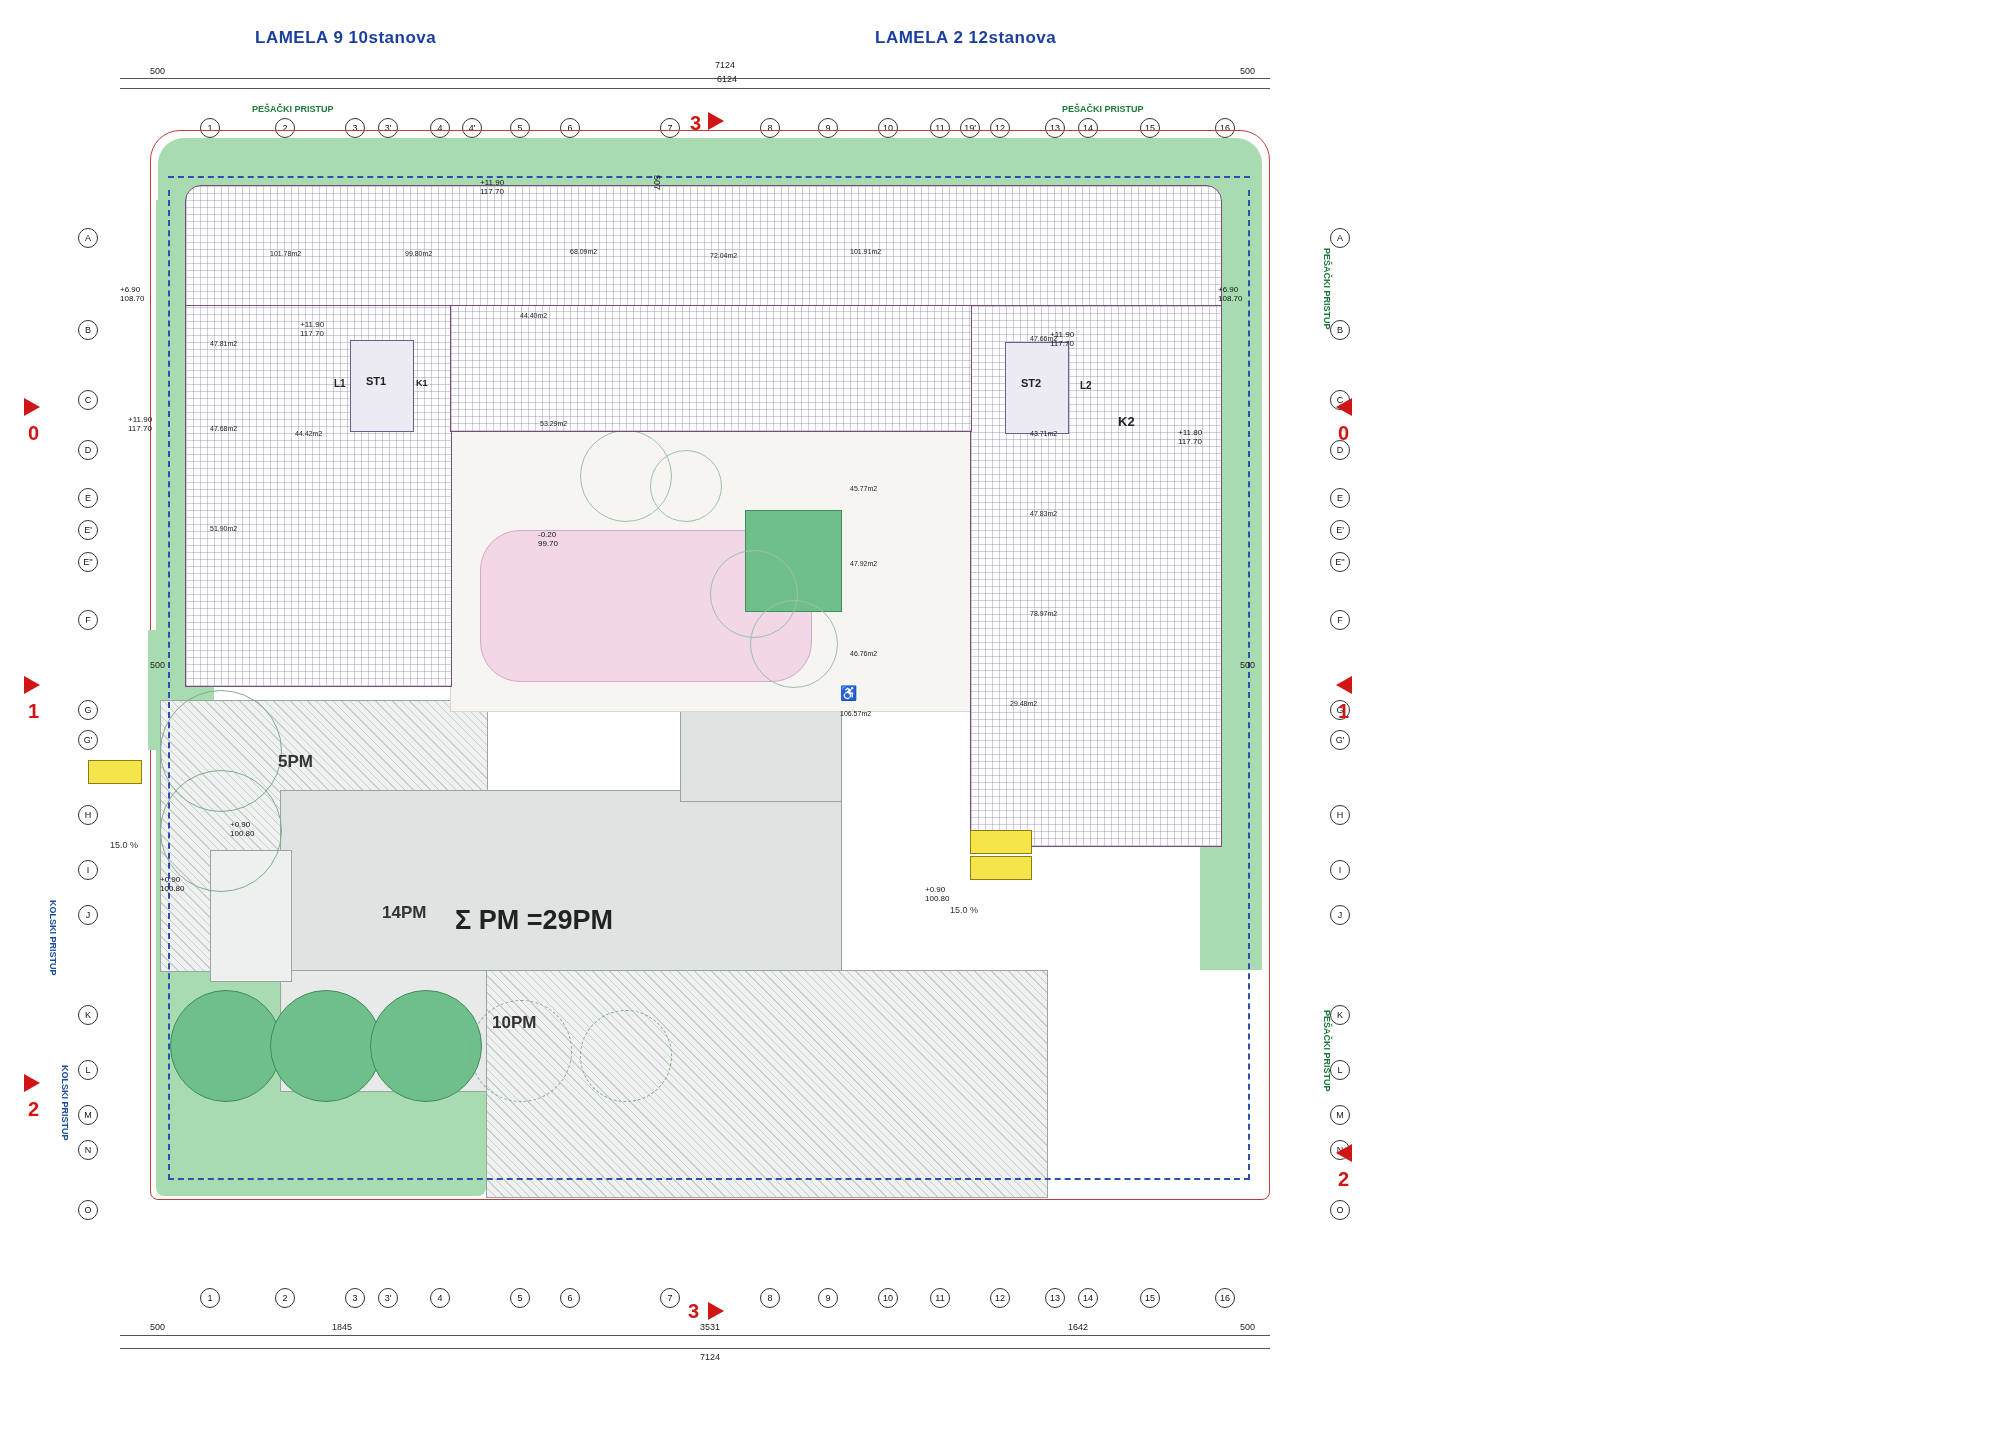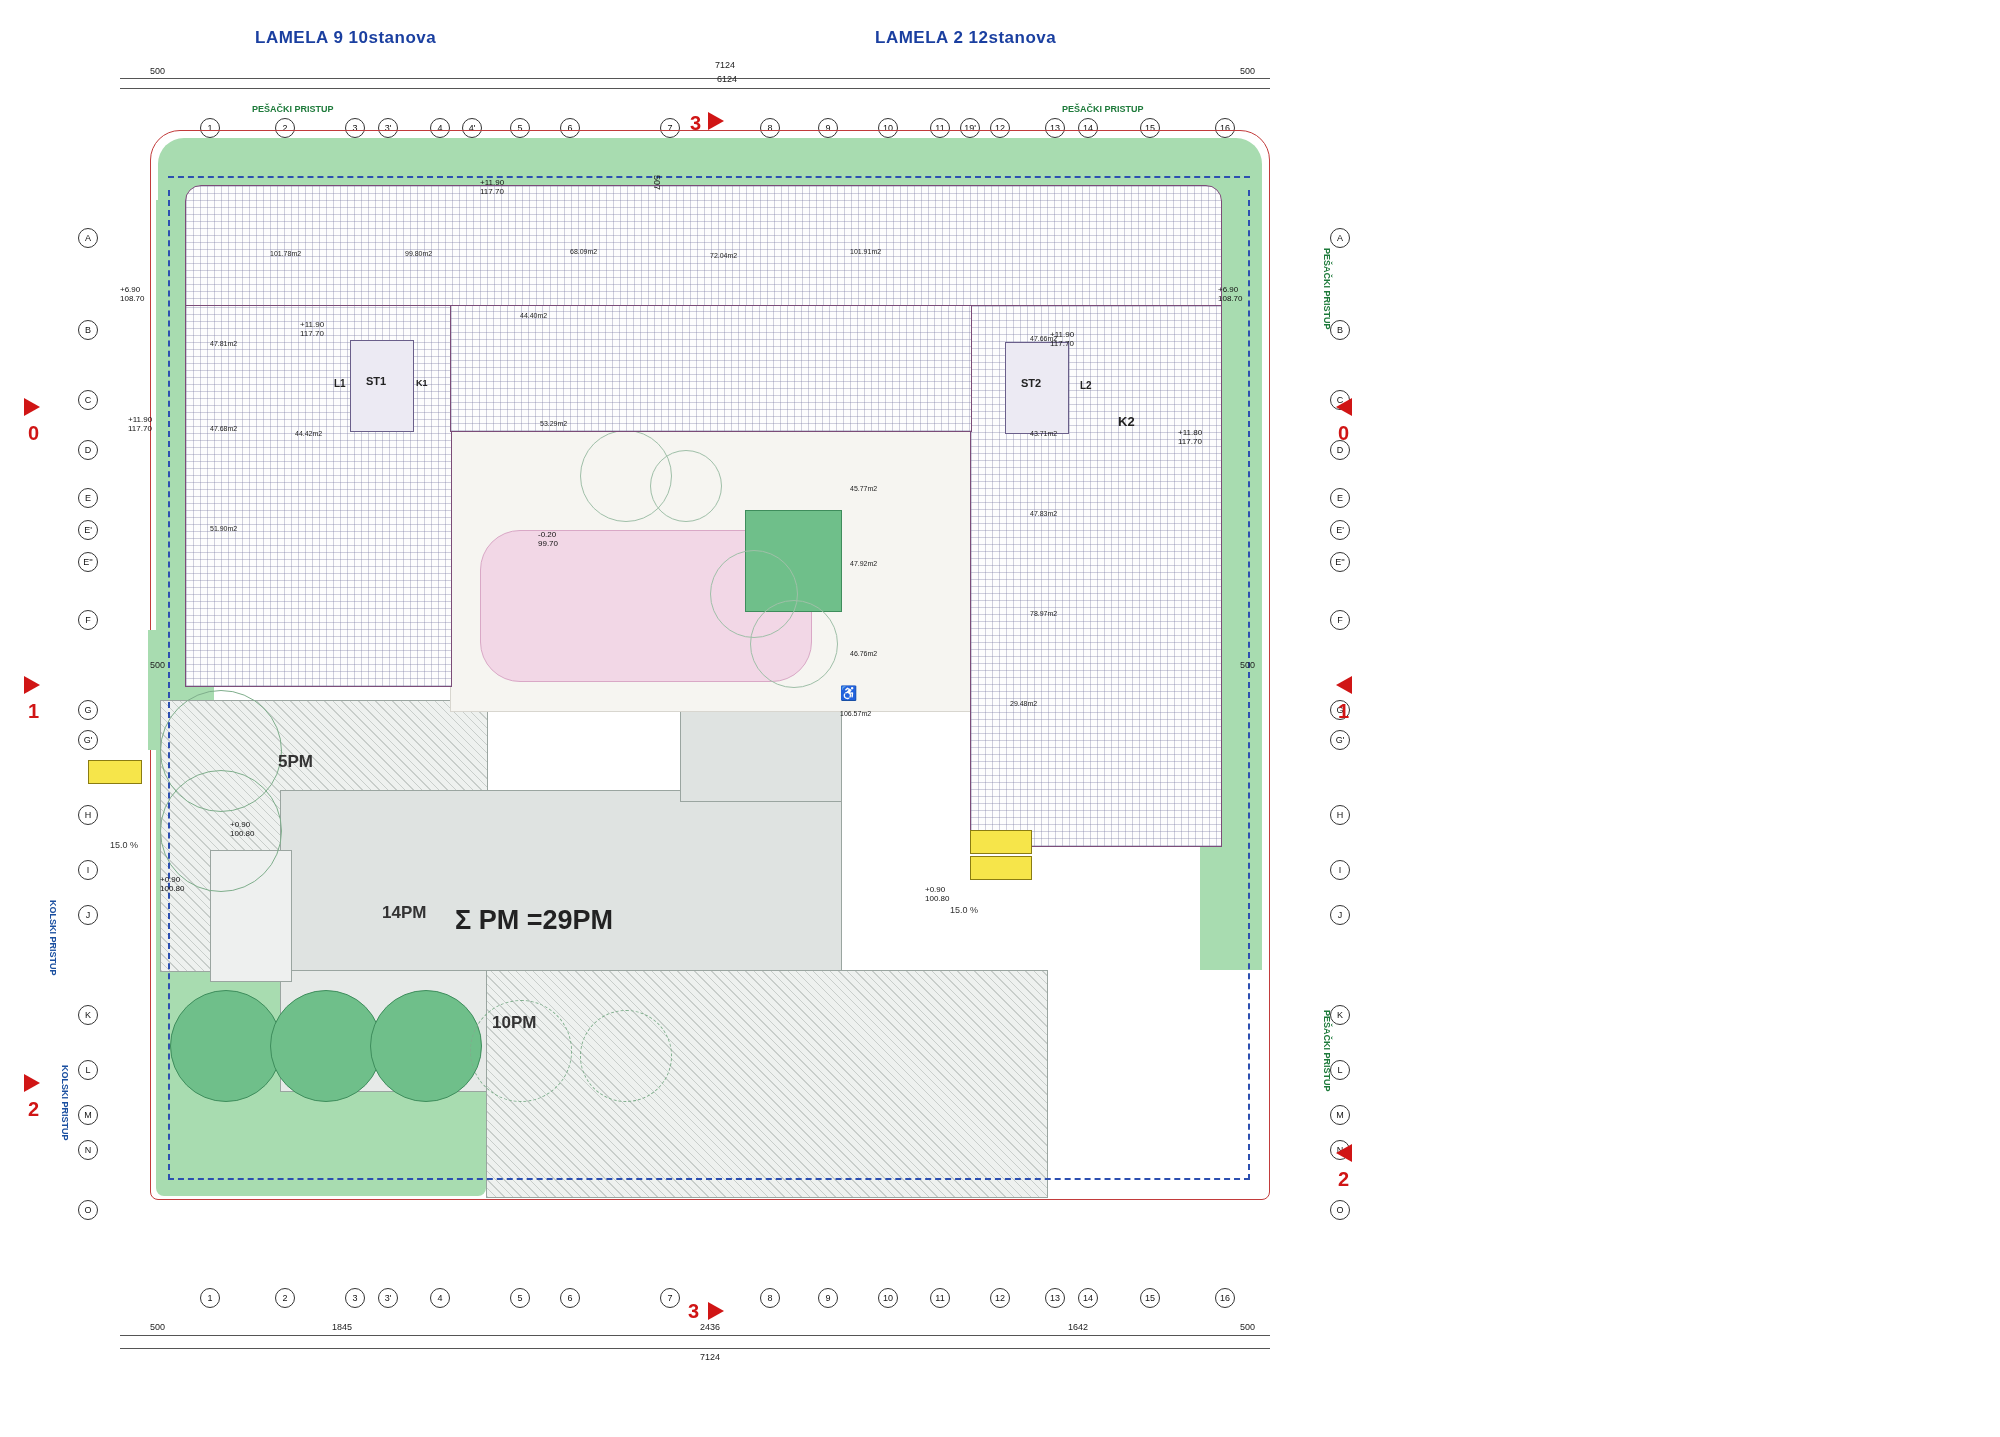--- a/index.html
+++ b/index.html
@@ -270,21 +270,21 @@
     <div class="sec-mark" style="left:1338px;top:1168px;">2</div>
     <div class="tri tri-l" style="left:1336px;top:1144px;"></div>
     <div class="sec-mark" style="left:690px;top:112px;">3</div>
     <div class="tri tri-r" style="left:708px;top:112px;"></div>
     <div class="sec-mark" style="left:688px;top:1300px;">3</div>
     <div class="tri tri-r" style="left:708px;top:1302px;"></div>
 
     <div class="dim-line" style="left:120px;top:1335px;width:1150px;"></div>
     <div class="dim-txt" style="left:150px;top:1322px;">500</div>
     <div class="dim-txt" style="left:332px;top:1322px;">1845</div>
-    <div class="dim-txt" style="left:700px;top:1322px;">2436</div>
+    <div class="dim-txt" style="left:700px;top:1322px;">3531</div>
     <div class="dim-txt" style="left:1068px;top:1322px;">1642</div>
     <div class="dim-txt" style="left:1240px;top:1322px;">500</div>
     <div class="dim-txt" style="left:700px;top:1352px;">7124</div>
     <div class="dim-line" style="left:120px;top:1348px;width:1150px;"></div>
     <div class="dim-txt" style="left:652px;top:175px;writing-mode:vertical-rl;">507</div>
     <div class="dim-txt" style="left:150px;top:660px;">500</div>
     <div class="dim-txt" style="left:1240px;top:660px;">500</div>
   </div>
 
   <div class="rightpanel">

